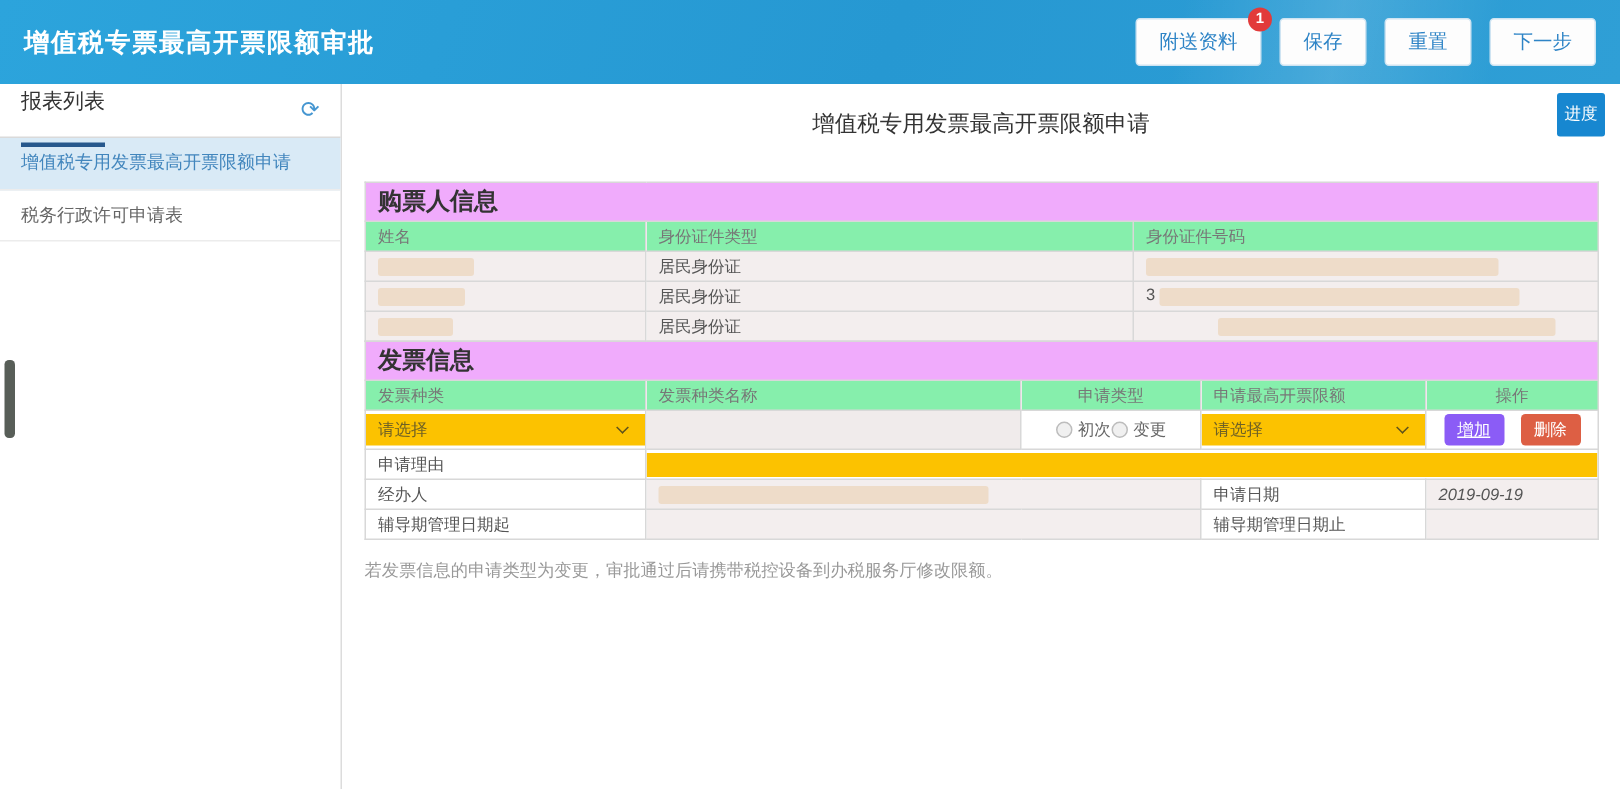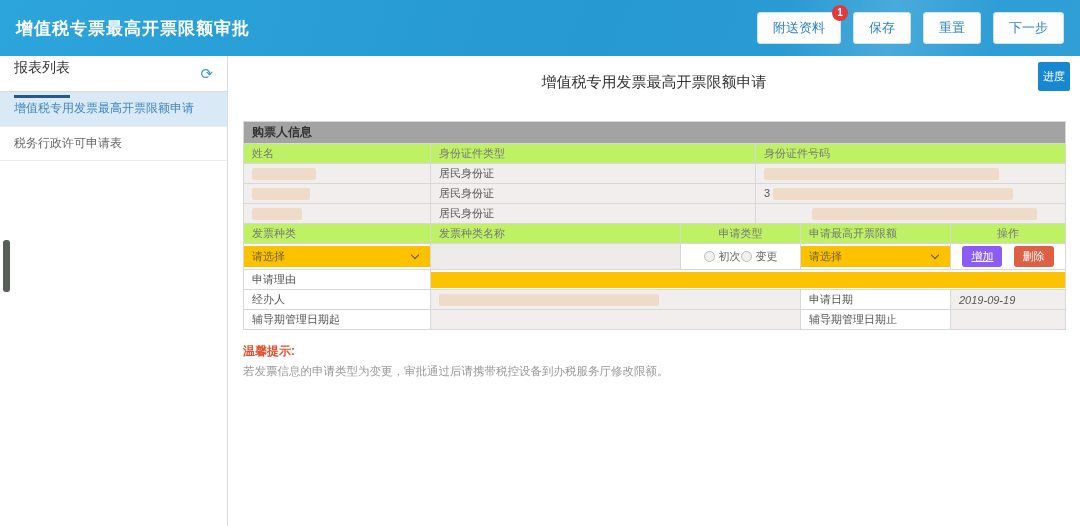--- a/index.html
+++ b/index.html
@@ -39,22 +39,22 @@
   .progress-btn { position:absolute; top:6px; right:10px; background:#1787d0; color:#fff;
     border:none; border-radius:2px; font-size:11px; padding:8px 5px; width:32px; cursor:pointer;
     line-height:1.2; }
   .main-title { text-align:center; margin-top:17px; font-size:15px; color:#333; }
 
   .form-wrap { position:absolute; left:15px; top:65px; width:822px; }
   table { border-collapse:collapse; width:822px; table-layout:fixed; }
   td, th { border:1px solid #d8d8d8; font-size:11px; font-weight:normal;
     padding:2px 8px; height:18px; color:#555; text-align:left; vertical-align:middle;
     overflow:hidden; white-space:nowrap; }
-  .section-cell { background:#a3a3a3; color:#333; font-weight:bold; font-size:12px; height:20px;margin-top:44px; }
-  .colhead { background:#bef264; color:#777; }
+  .section-cell { background:#f0abfc; color:#333; font-weight:bold; font-size:16px; height:20px;margin-top:44px; }
+  .colhead { background:#86efac; color:#777; }
   .pinkrow td { background:#f3eeee; }
   .valcell { background:#f3eeee;font-style:italic; }
   .graycell { background:#f0ebeb; }
 
   .redact { display:inline-block; height:12px; background:#eedcc9; border-radius:2px;
     vertical-align:middle; filter:blur(.4px); }
 
   .yellow-select { background:#fcc200; height:100%; margin:-2px -8px; padding:2px 8px;
     display:flex; align-items:center; justify-content:space-between; cursor:pointer;
     color:#6f6125; }
@@ -150,20 +150,23 @@
 
       <table style="margin-top:-1px">
         <colgroup>
             <col style="width:187px">
             <col style="width:250px">
             <col style="width:120px">
             <col style="width:150px">
             <col style="width:115px">
           </colgroup>
         <tbody>
+            <tr>
+              <td class="section-cell" colspan="5">发票信息</td>
+            </tr>
         <tr>
           <th class="colhead">发票种类</th>
           <th class="colhead">发票种类名称</th>
           <th class="colhead" style="text-align:center">申请类型</th>
           <th class="colhead">申请最高开票限额</th>
           <th class="colhead" style="text-align:center">操作</th>
         </tr>
         <tr style="height:20px">
           <td>
             <div class="yellow-select">
@@ -212,19 +215,18 @@
         <tr>
           <td>辅导期管理日期起</td>
           <td class="valcell" colspan="2"></td>
           <td>辅导期管理日期止</td>
           <td class="valcell"></td>
         </tr>
       </tbody>
         </table>
 
       <div class="notice">
-        <div class="notice-title">温馨提示:</div>
         <div class="notice-text">若发票信息的申请类型为变更，审批通过后请携带税控设备到办税服务厅修改限额。</div>
       </div>
 
     </div>
   </div>
 </div>
 
 </body></html>

